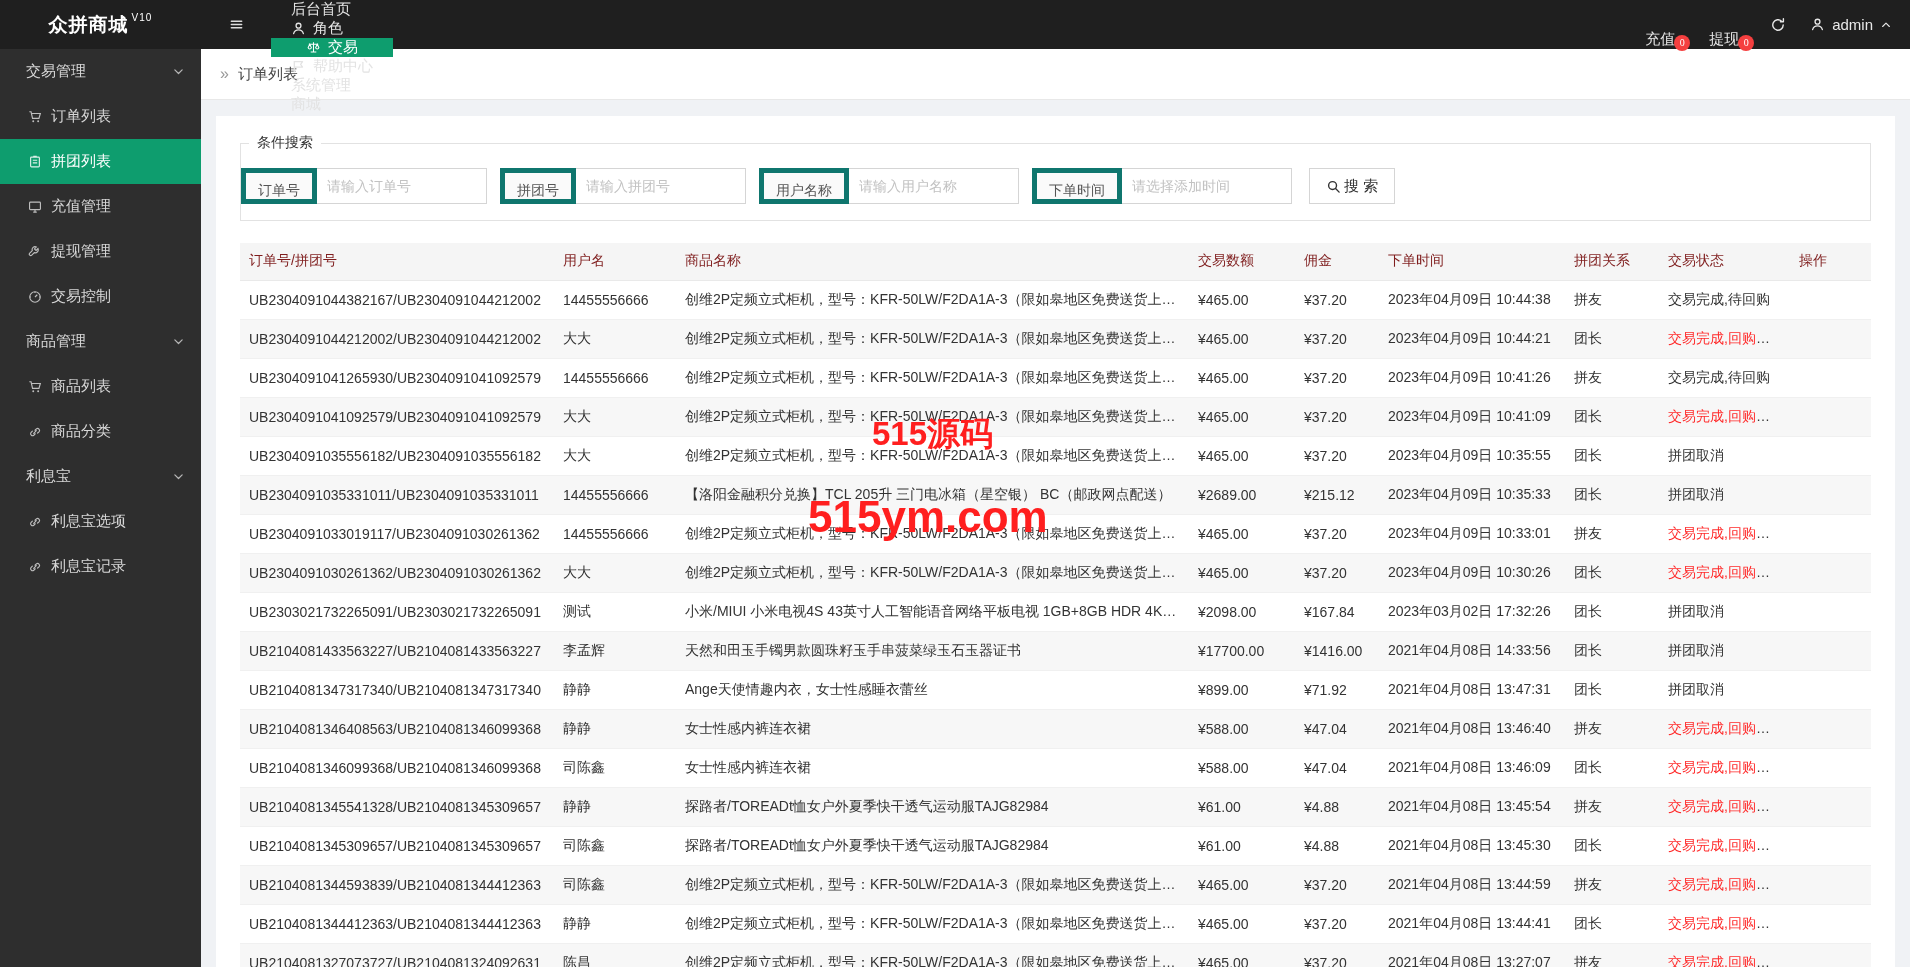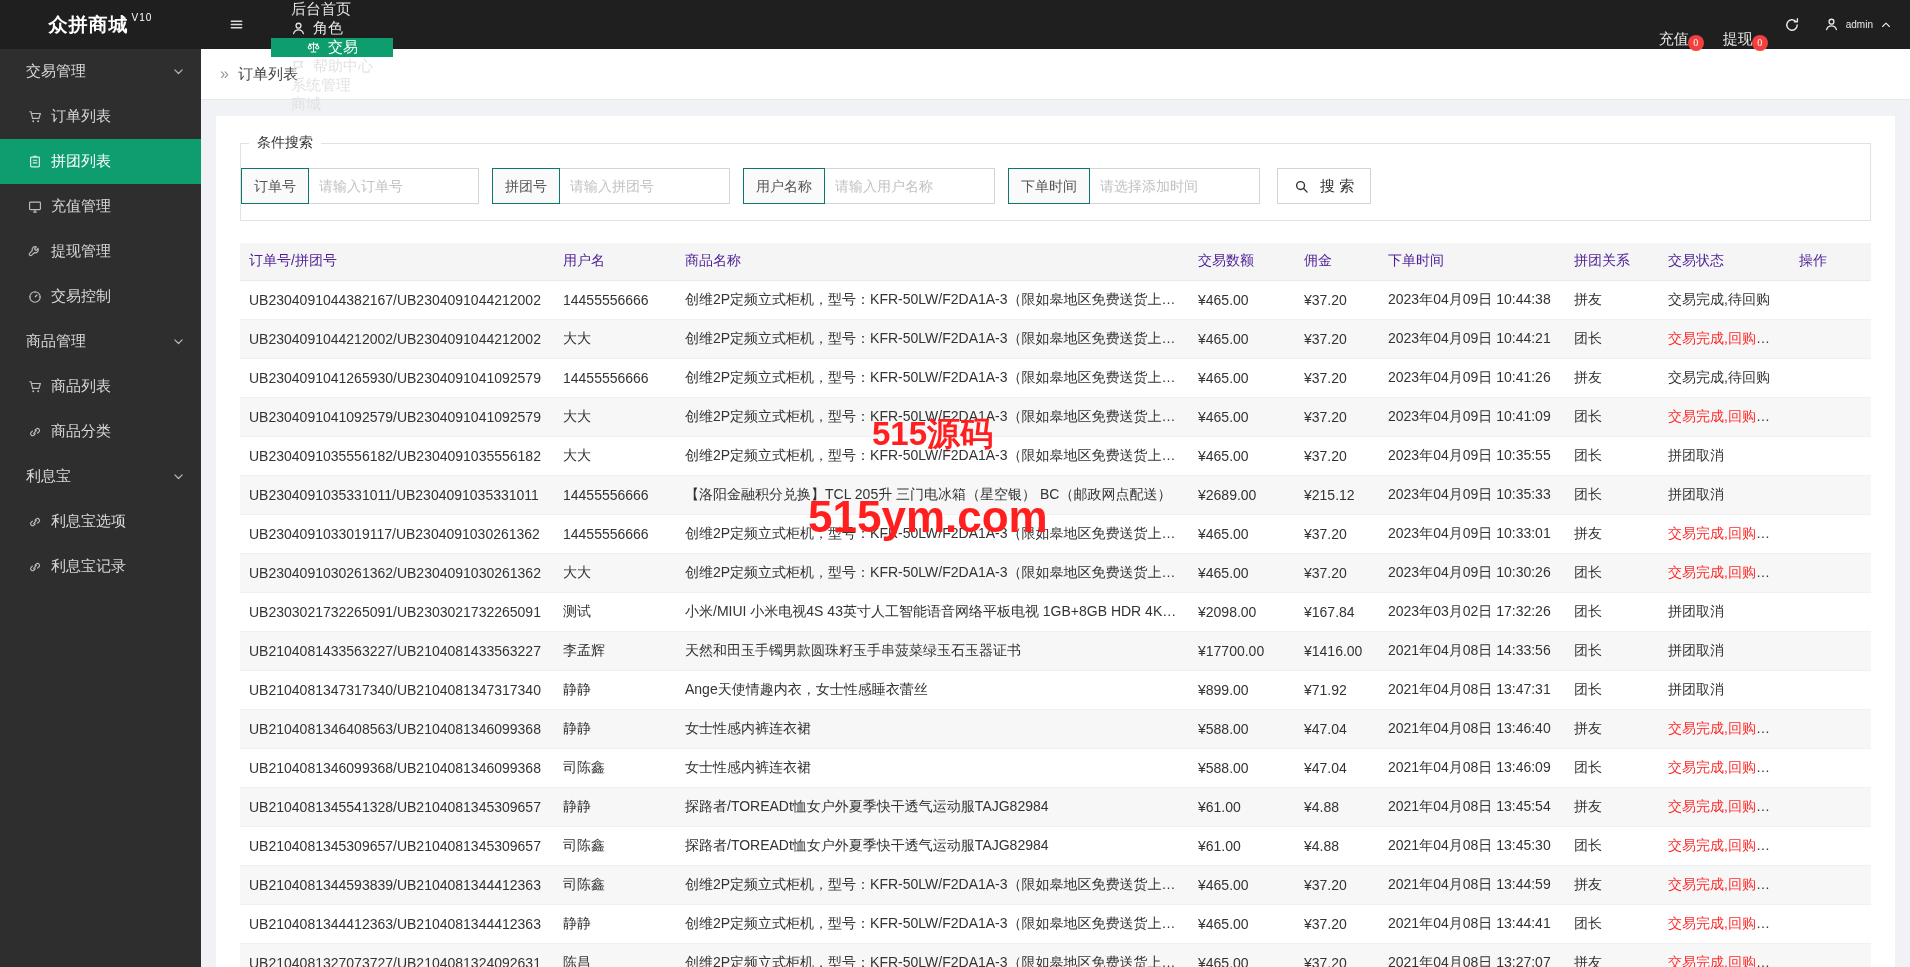--- a/index.html
+++ b/index.html
@@ -25,21 +25,21 @@
   .nav-item{display:flex;align-items:center;gap:7px;padding:0 20px;font-size:15px;color:#e3e3e3;cursor:pointer;}
   .nav-item.active{background:var(--accent);color:#fff;justify-content:center;}
   .icon{display:inline-flex;align-items:center;justify-content:center;}
   .icon svg{width:15px;height:15px;display:block;}
   .top-right{margin-left:auto;display:flex;align-items:stretch;}
   .top-badge-item{position:relative;display:flex;align-items:center;padding:0 17px;font-size:15px;cursor:pointer;}
   .badge{position:absolute;top:5px;right:2px;min-width:16px;height:16px;line-height:16px;border-radius:9px;
     background:#f53f3f;color:#fff;font-size:10px;text-align:center;padding:0 4px;}
   .top-icon-btn{display:flex;align-items:center;padding:0 14px;cursor:pointer;}
   .top-icon-btn svg{width:16px;height:16px;}
-  .user-area{display:flex;align-items:center;gap:7px;padding:0 18px 0 10px;font-size:10px;cursor:pointer;}
+  .user-area{display:flex;align-items:center;gap:7px;padding:0 18px 0 10px;font-size:15px;cursor:pointer;}
   .user-area .chev svg{width:12px;height:12px;}
   
   .sidebar{position:absolute;top:49px;left:0;bottom:0;width:201px;background:var(--side);z-index:20;}
   .side-item{height:45px;display:flex;align-items:center;gap:9px;padding:0 16px 0 26px;
     color:#d8d8d8;font-size:15px;cursor:pointer;}
   .side-item .icon{opacity:.85;}
   .side-item .icon svg{width:14px;height:14px;}
   .side-item .chev{margin-left:auto;opacity:.8;}
   .side-item .chev svg{width:13px;height:13px;}
   .side-item.sub{padding-left:28px;}
@@ -47,31 +47,31 @@
   
   .main{position:absolute;top:49px;left:201px;right:0;bottom:0;background:#f0f2f5;overflow:hidden;}
   .breadcrumb{height:51px;background:#fff;border-bottom:1px solid #e8e8e8;display:flex;align-items:center;
     padding:0 19px;font-size:15px;color:#444;gap:9px;}
   .bc-marker{color:#999;font-size:16px;}
   .card{position:absolute;left:15px;right:15px;top:67px;height:1200px;background:#fff;padding:18px 24px;}
   fieldset.search{border:1px solid #e2e2e2;padding:10px 0 16px;margin-bottom:22px;}
   legend{font-size:14px;color:#333;padding:0 8px;margin-left:8px;}
   .search-row{display:flex;align-items:center;gap:13px;margin-top:6px;}
   .input-group{display:flex;}
-  .addon{height:36px;line-height:34px;border:1px solid #0f766e;background:#fafafa;padding:0 12px;
+  .addon{height:36px;line-height:34px;border:5px solid #0f766e;background:#fafafa;padding:0 12px;
     font-size:14px;color:#555;white-space:nowrap;}
   .input-group input{height:36px;width:170px;border:1px solid #d5d5d5;border-left:none;padding:0 10px;
     font-size:14px;color:#333;outline:none;background:#fff;font-family:inherit;}
   .input-group input::placeholder{color:#c2c2c2;}
-  .btn-search{height:36px;display:flex;align-items:center;gap:11px;padding:0 16px;border:1px solid #d5d5d5;
+  .btn-search{height:36px;display:flex;align-items:center;gap:3px;padding:0 16px;border:1px solid #d5d5d5;
     background:#fff;font-size:15px;color:#333;cursor:pointer;margin-left:4px;font-family:inherit;}
   .btn-search svg{width:15px;height:15px;}
   
   table{width:100%;border-collapse:collapse;table-layout:fixed;font-size:14px;}
-  thead th{height:37px;background:#f5f5f5;color:#4c1d95;font-weight:normal;text-align:left;padding:0 9px;
+  thead th{height:37px;background:#f5f5f5;color:#7f1d1d;font-weight:normal;text-align:left;padding:0 9px;
     border-bottom:1px solid #e9e9e9;white-space:nowrap;overflow:hidden;}
   tbody td{height:39px;padding:0 9px;border-bottom:1px solid #f0f0f0;color:#333;
     white-space:nowrap;overflow:hidden;text-overflow:ellipsis;}
   tbody tr:nth-child(even){background:#f7f7f7;}
   .status.red{color:var(--danger);}
   
   .wm{position:absolute;color:#ff1f1f;font-weight:bold;z-index:40;pointer-events:none;}
   .wm1{left:872px;top:412px;font-size:33px;}
   .wm2{left:808px;top:492px;font-size:44px;}
 </style>

